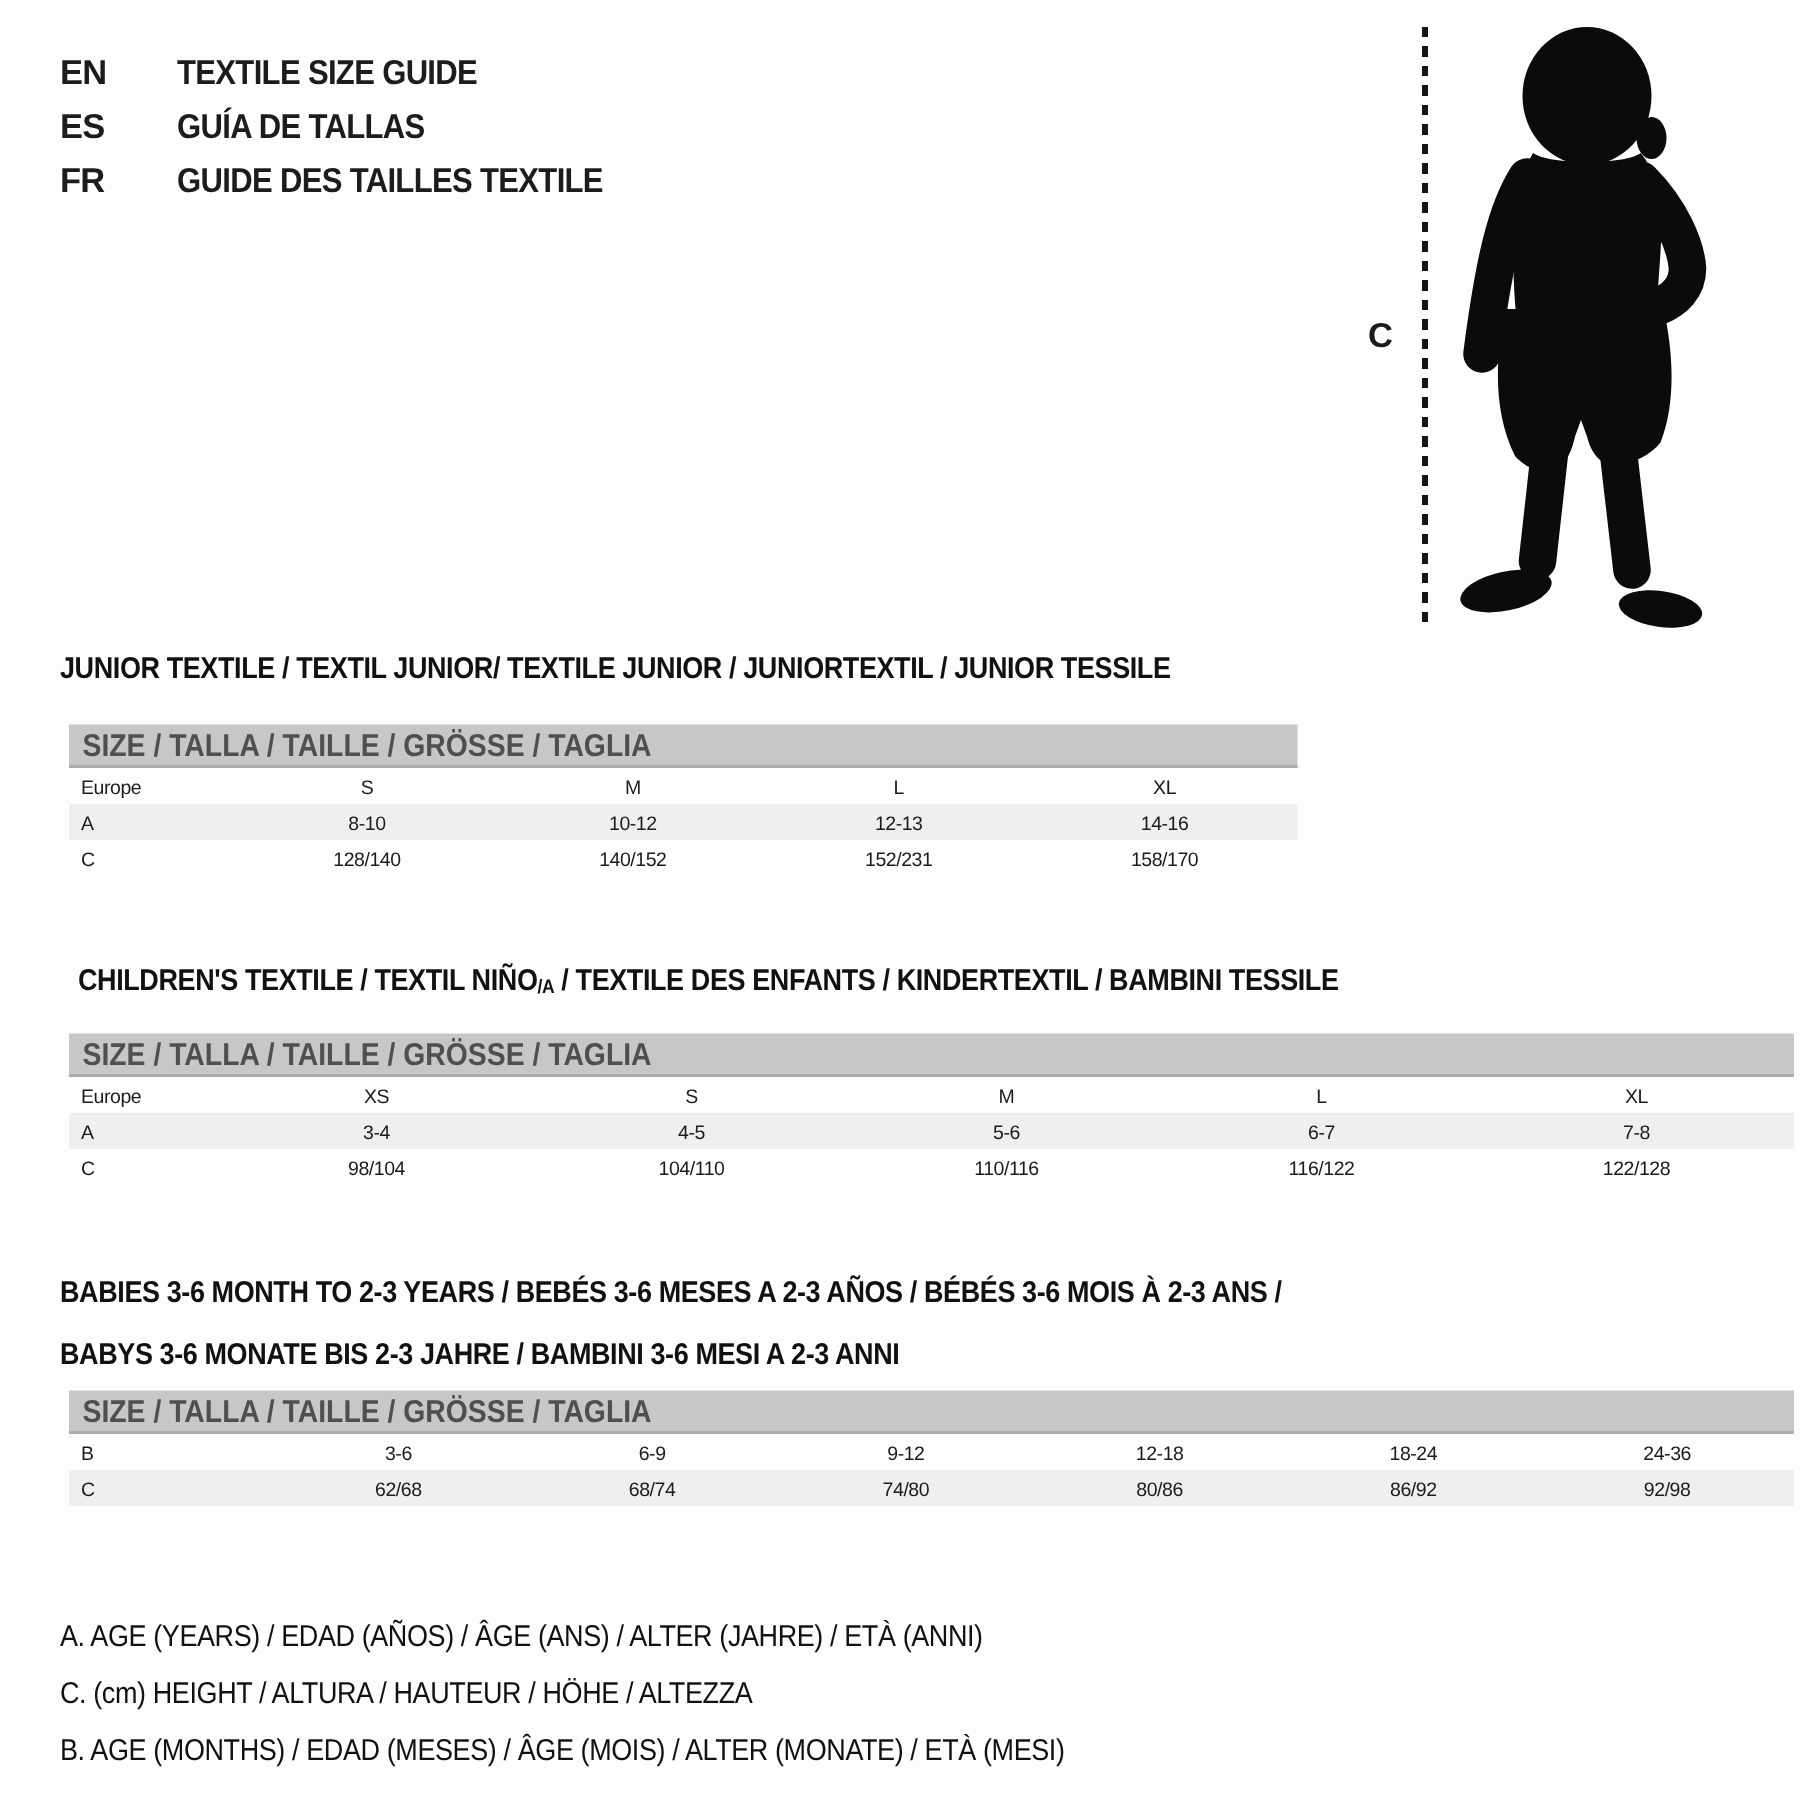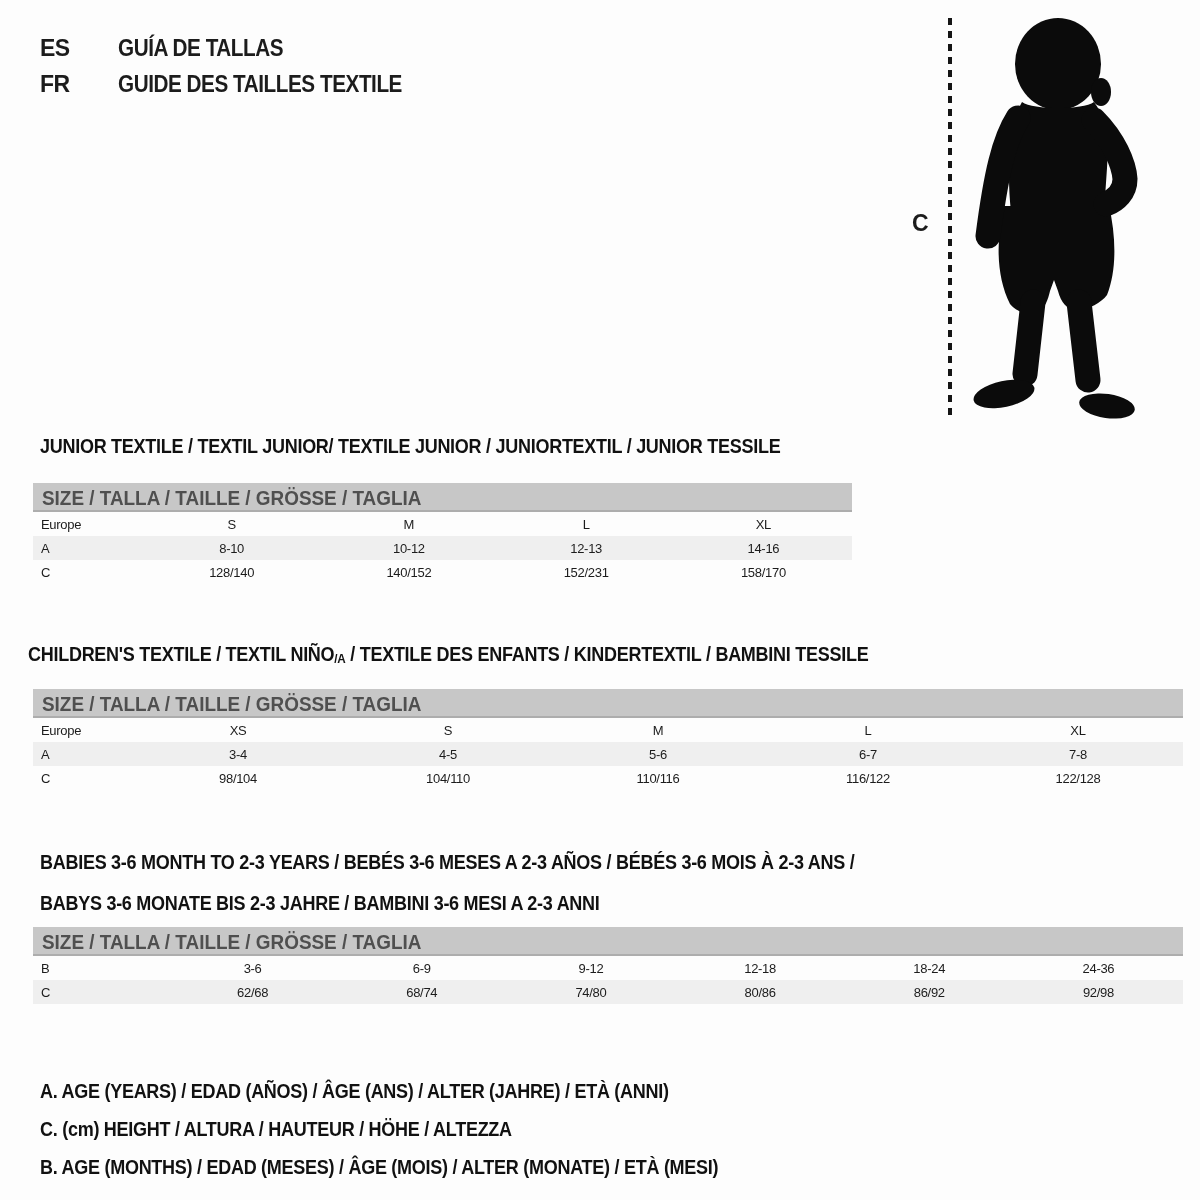--- a/index.html
+++ b/index.html
@@ -27,42 +27,46 @@
     position:absolute;left:48px;top:4px;width:4px;height:400px;
     background:repeating-linear-gradient(to bottom,#151515 0 7px,transparent 7px 13px);
   }
   .figure svg{position:absolute;left:58px;top:0;}
 
   
   .sec-title{font-weight:700;font-size:20px;letter-spacing:-.3px;color:#111;}
   .sub{font-size:13px;vertical-align:-2px;}
 
   
-  .tbl{position:absolute;}
+  .tbl{position:absolute;margin-left:13px;}
   .bar{
     height:29px;line-height:29px;background:#c7c7c7;color:#4f4f4f;
     font-weight:700;font-size:21px;padding-left:9px;box-sizing:border-box;
     border-bottom:2px solid #adadad;
   }
   .row{display:grid;height:24px;align-items:center;font-size:13px;letter-spacing:-.3px;}
   .row .lab{padding-left:8px;text-align:left;}
   .row .cell{text-align:center;}
   .row.alt{background:#efefef;}
   .g-junior{grid-template-columns:110px repeat(4,1fr);}
   .g-children{grid-template-columns:100px repeat(5,1fr);}
   .g-babies{grid-template-columns:135px repeat(6,1fr);}
 
   
   .footnotes{left:40px;top:1072px;}
-  .fn{height:38px;display:flex;align-items:center;font-weight:700;font-size:20px;letter-spacing:-.3px;color:#111;}
+  .fn{height:38px;display:flex;align-items:center;font-weight:400;font-size:20px;letter-spacing:-.3px;color:#111;}
 </style>
 </head>
 <body>
 
 <section class="abs legend">
+  <div class="legend-row">
+    <span class="legend-code">EN</span>
+    <span class="legend-label cond">TEXTILE SIZE GUIDE</span>
+  </div>
   <div class="legend-row">
     <span class="legend-code">ES</span>
     <span class="legend-label cond">GUÍA DE TALLAS</span>
   </div>
   <div class="legend-row">
     <span class="legend-code">FR</span>
     <span class="legend-label cond">GUIDE DES TAILLES TEXTILE</span>
   </div>
 </section>
 
@@ -112,21 +116,21 @@
   </div>
   <div class="row g-junior">
     <span class="lab">C</span>
     <span class="cell">128/140</span>
     <span class="cell">140/152</span>
     <span class="cell">152/231</span>
     <span class="cell">158/170</span>
   </div>
 </div>
 
-<div class="abs" style="left:28px;top:643px;">
+<div class="abs" style="left:52px;top:643px;">
   <span class="sec-title cond"><span>CHILDREN'S TEXTILE / TEXTIL NIÑO</span><span class="sub">/A</span><span> / TEXTILE DES ENFANTS / KINDERTEXTIL / BAMBINI TESSILE</span></span>
 </div>
 <div class="tbl" style="left:33px;top:689px;width:1150px;">
   <div class="bar">
     <span class="cond">SIZE / TALLA / TAILLE / GRÖSSE / TAGLIA</span>
   </div>
   <div class="row g-children">
     <span class="lab">Europe</span>
     <span class="cell">XS</span>
     <span class="cell">S</span>

